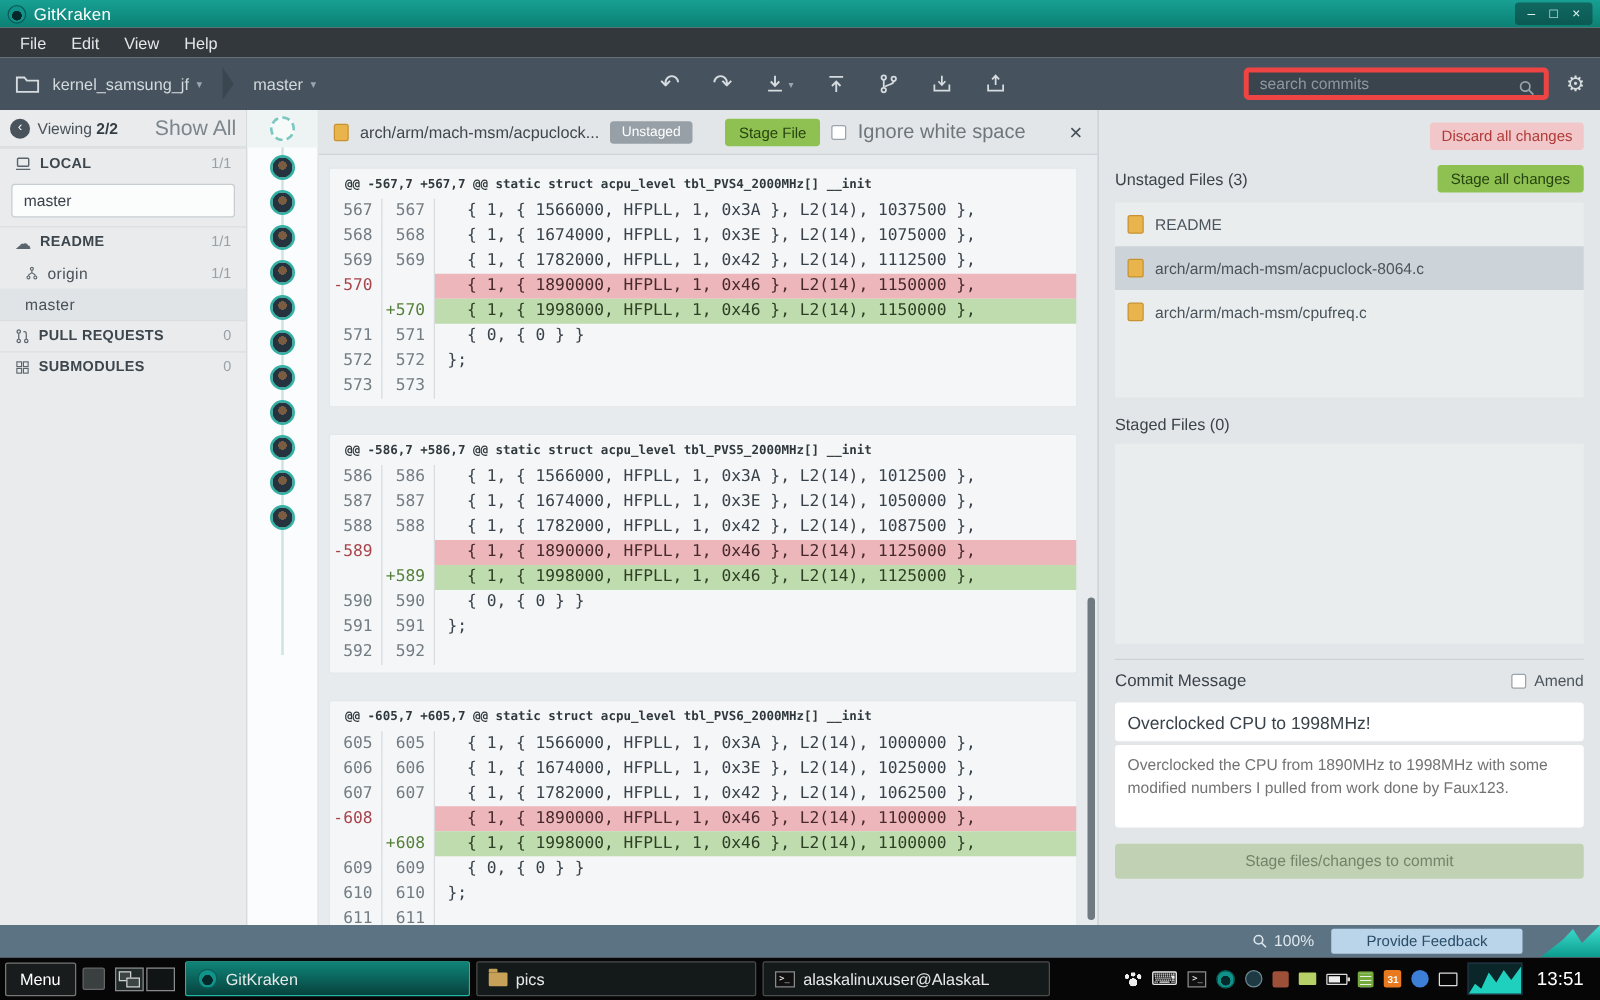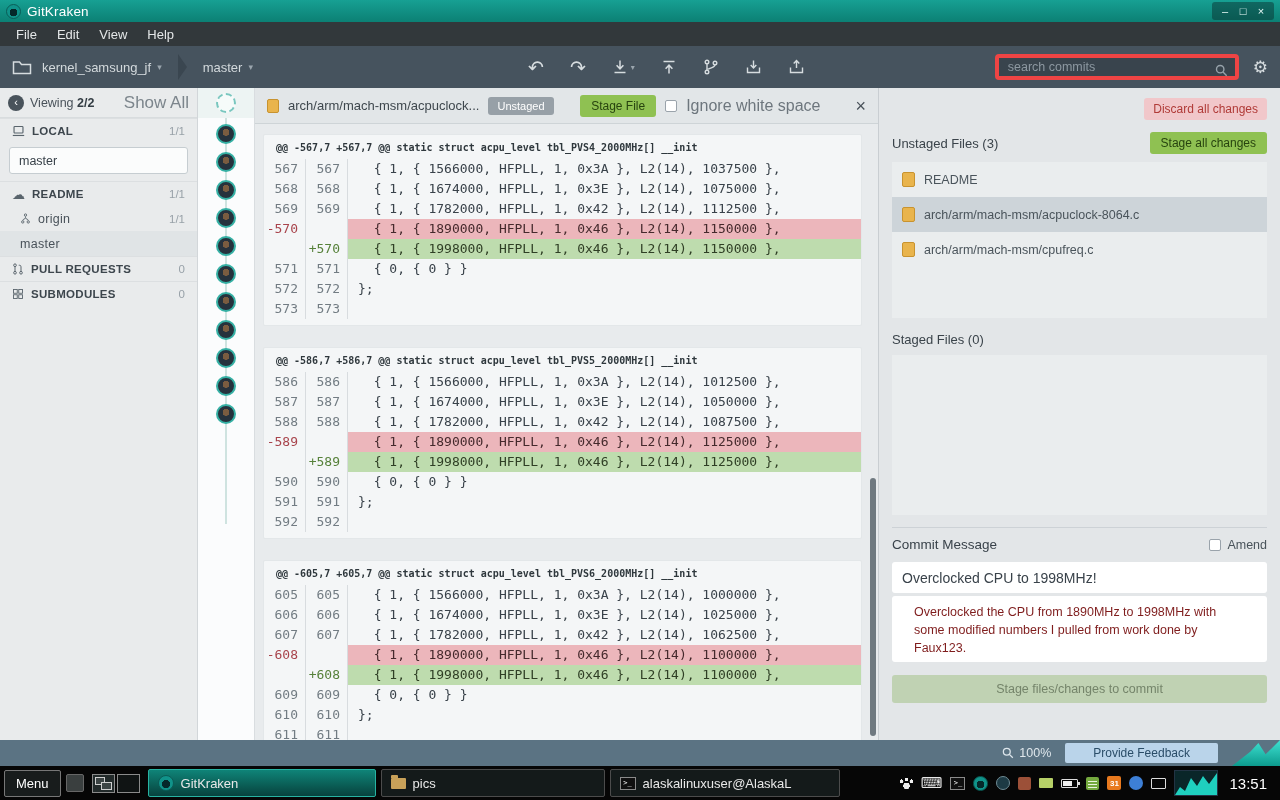--- a/index.html
+++ b/index.html
@@ -99,21 +99,21 @@
   .frow{height:35px;display:flex;align-items:center;gap:9px;padding:0 10px}
   .frow.selected{background:#cdd4d9}
   .fname{font-size:12.5px;color:#4a545b;white-space:nowrap;overflow:hidden;text-overflow:ellipsis}
   .staged-head{margin-top:14px}
   .stagedlist{margin-top:8px;background:#eaedee;height:160px}
   .commit-sep{margin-top:12px;border-top:1px solid #cdd2d6}
   .commit-head{margin-top:9px;display:flex;align-items:center;justify-content:space-between}
   .commit-title{font-size:13.5px;color:#39424a}
   .amend{display:flex;align-items:center;gap:6px;color:#4a545b;font-size:12.5px}
   .summary-box{margin-top:10px;background:#fff;border-radius:3px;padding:8px 10px;font-size:14px;color:#39424a;height:31px;white-space:nowrap;overflow:hidden}
-  .desc-box{margin-top:3px;background:#fff;border-radius:3px;padding:7px 22px;font-size:12.5px;color:#7f1d1d;line-height:1.45;height:66px;overflow:hidden}
+  .desc-box{margin-top:3px;background:#fff;border-radius:3px;padding:7px 10px;font-size:12.5px;color:#737373;line-height:1.45;height:66px;overflow:hidden}
   .commit-btn{margin-top:13px;background:#c0d2b3;color:#74846a;font-size:12.5px;text-align:center;padding:7px 0;border-radius:3px}
 
   
   .statusbar{position:absolute;left:0;right:0;bottom:34px;height:26px;background:#5b7383;display:flex;align-items:center;justify-content:flex-end;gap:14px;padding-left:8px}
   .zoom-wrap{display:flex;align-items:center;gap:5px;color:#dfe7ec;font-size:12.5px}
   .feedback-btn{background:#bad4ea;color:#2a4d68;font-size:12px;padding:3px 28px;border-radius:2px}
   .activity-graph{width:48px;height:26px;flex:none;background:linear-gradient(180deg,#3fe2d2,#0c9a8d);clip-path:polygon(0 100%,38% 45%,55% 12%,70% 55%,100% 0,100% 100%)}
 
   
   .taskbar{position:absolute;left:0;right:0;bottom:0;height:34px;background:#060606;display:flex;align-items:center;gap:5px;padding:0 4px;color:#e8e8e8}

